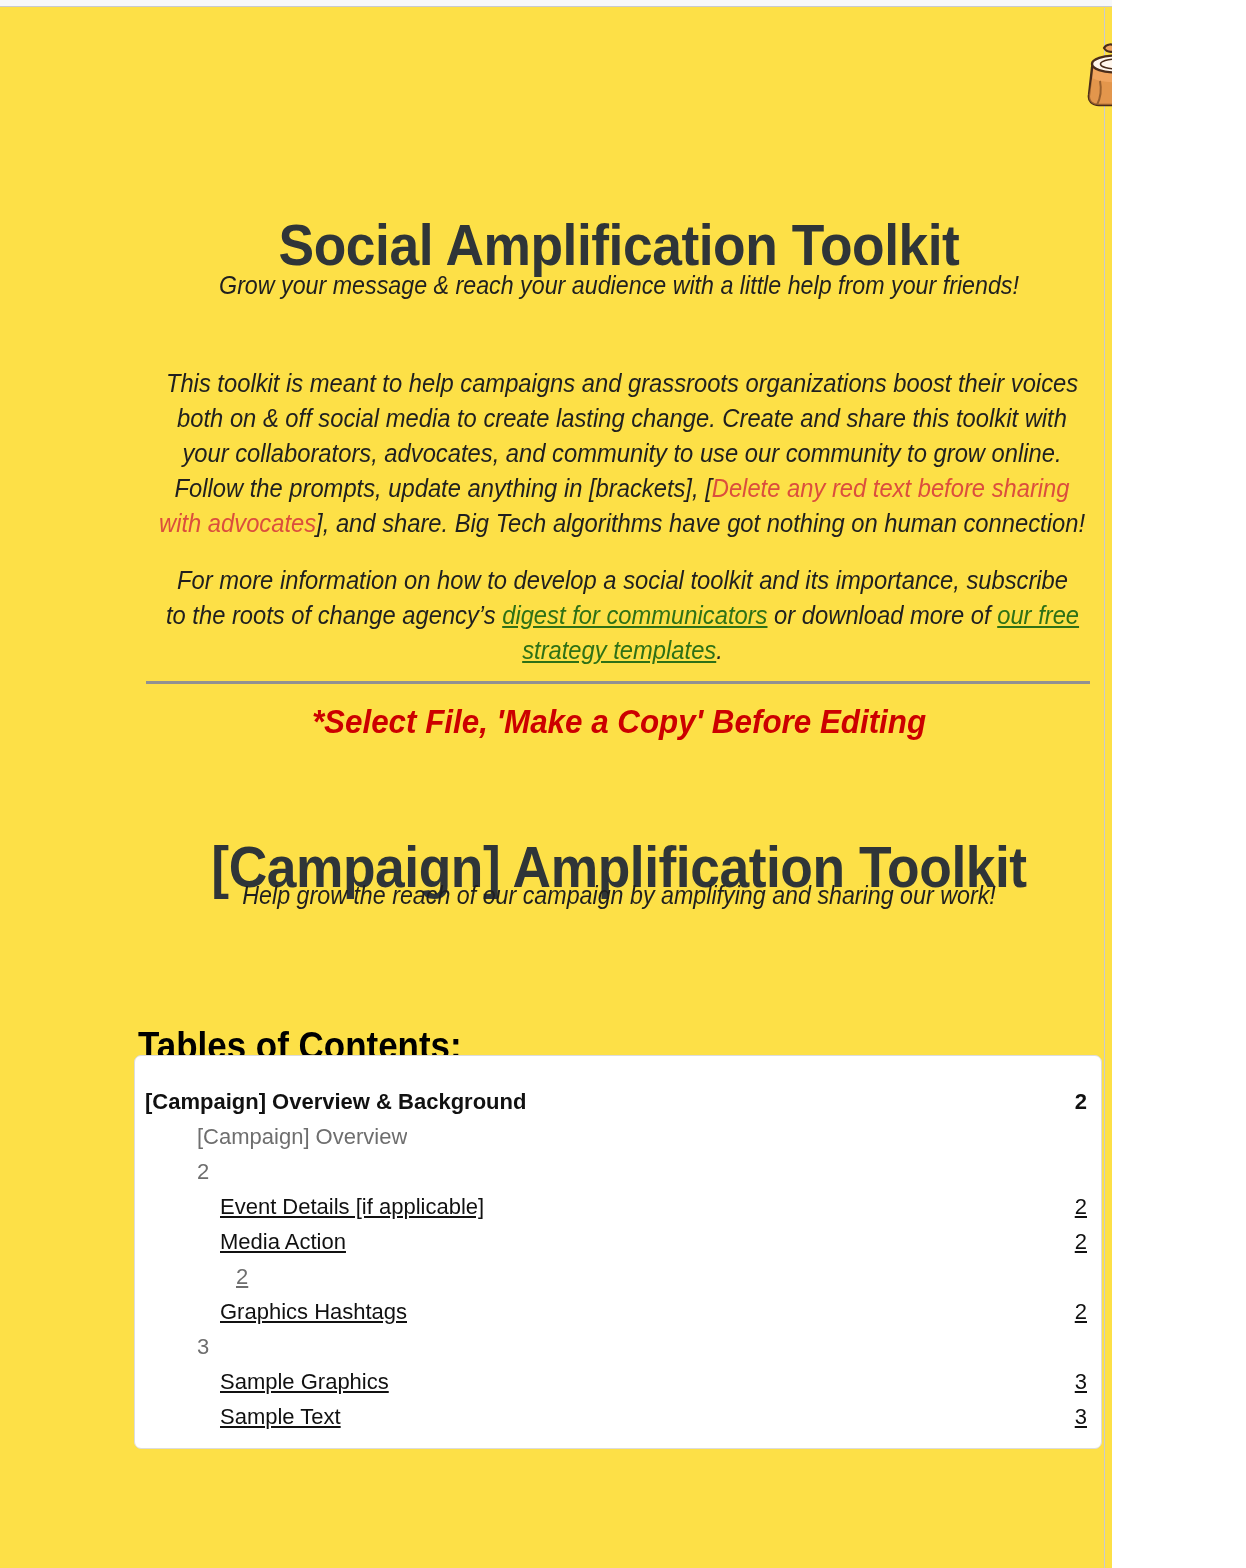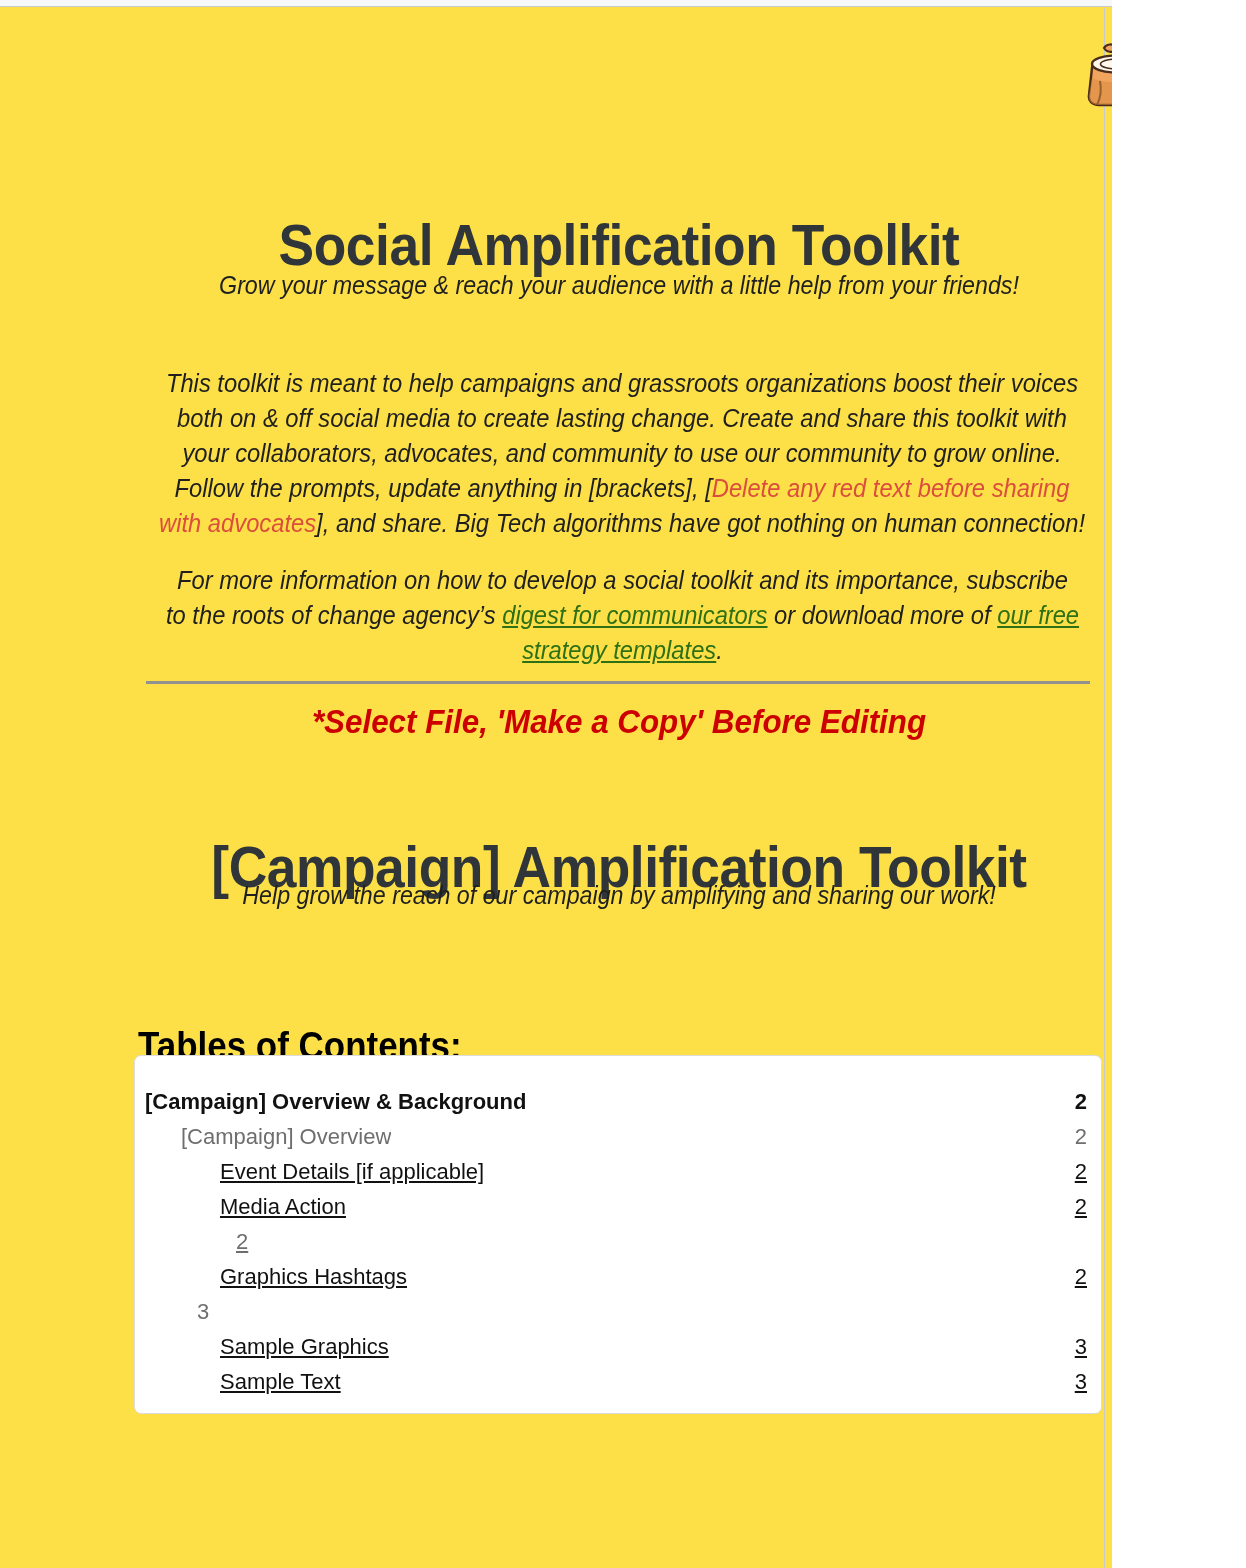--- a/index.html
+++ b/index.html
@@ -187,21 +187,21 @@
     font-family: "Liberation Sans", sans-serif;
     font-size: 22px;
     line-height: 35px;
     color: #111111;
     white-space: nowrap;
   }
   .toc-row .toc-label { flex: 0 1 auto; overflow: hidden; text-overflow: ellipsis; }
   .toc-row .toc-page  { flex: 0 0 auto; margin-left: 16px; }
 
   .toc-row.level-0 { font-weight: bold; padding-left: 4px; font-size: 22px; }
-  .toc-row.level-1 { padding-left: 40px; }
+  .toc-row.level-1 { padding-left: 40px; flex-direction: column; }
   .toc-row.level-2 { padding-left: 79px; text-decoration: underline; }
 
   .toc-row.muted,
   .toc-row.muted .toc-page { color: #6e6e6e; }
 </style>
 </head>
 <body>
 
 <div class="page">
 

